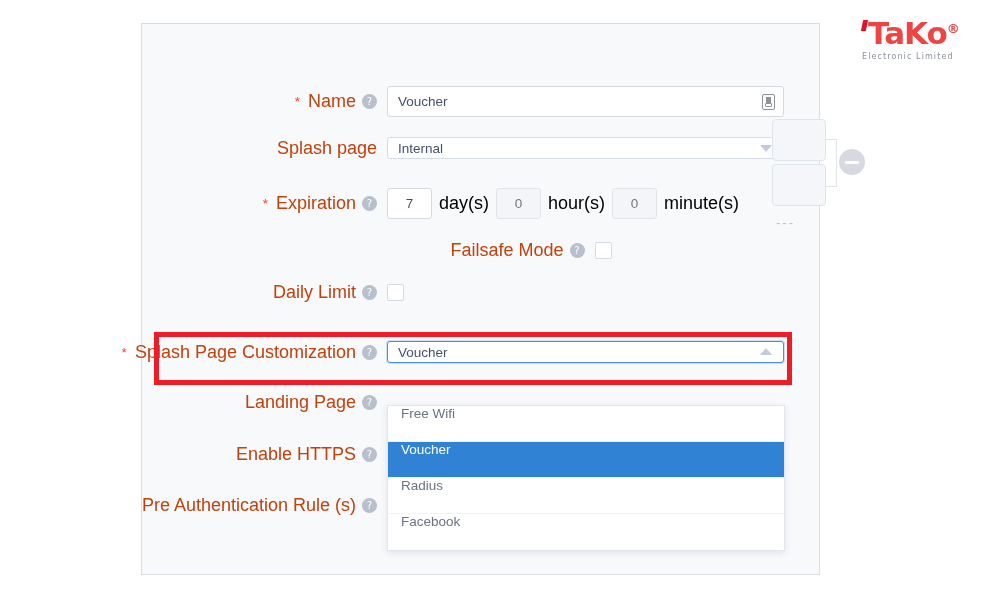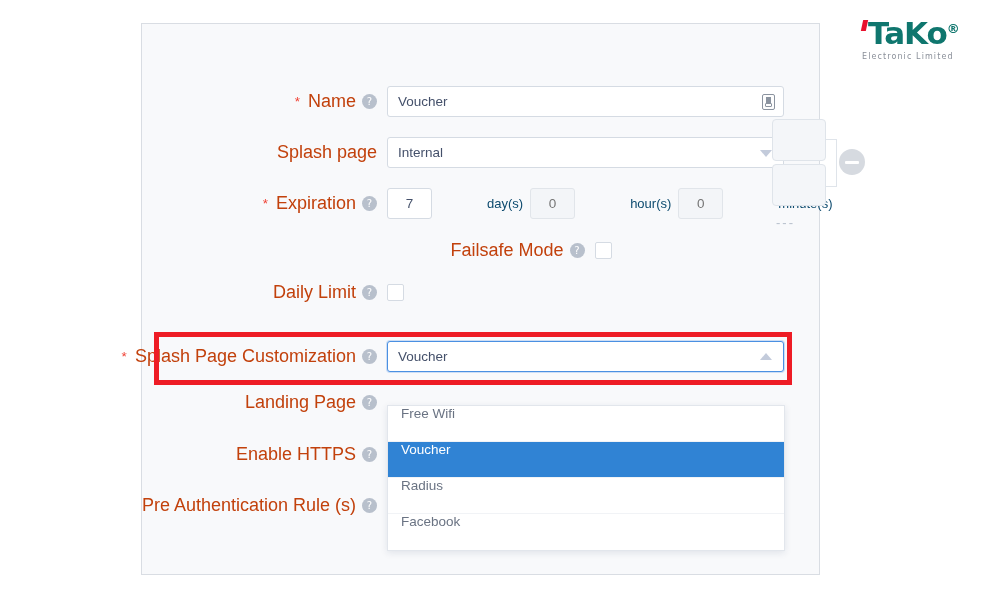--- a/index.html
+++ b/index.html
@@ -24,21 +24,21 @@
     text-align: left;
     user-select: none;
   }
   .brand-wordmark {
     display: block;
     font-family: "DejaVu Sans", sans-serif;
     font-weight: bold;
     font-size: 31px;
     line-height: 31px;
     letter-spacing: -1px;
-    color: #0f766e;
+    color: #ef4444;
     position: relative;
     white-space: nowrap;
   }
   .brand-tick {
     display: inline-block;
     width: 5px;
     height: 11px;
     background: #e8112d;
     transform: skewX(-12deg);
     margin-right: 1px;
@@ -151,23 +151,22 @@
     outline: none;
   }
   .text-input.wide { width: 397px; padding-right: 30px; }
   .text-input.num  { width: 45px; text-align: center; padding: 0 4px; }
   .text-input.num.disabled {
     background: #f3f5f8;
     color: #b6bdc8;
     border-color: #e1e5ea;
   }
   .unit {
-    font-size: 13px;
-    color: #0c4a6e;
-    margin-left: 48px;
+    font-size: 18px;
+    color: #000000;
   }
 
   .input-wrap { position: relative; display: inline-block; }
   .input-badge {
     position: absolute;
     right: 9px;
     top: 50%;
     transform: translateY(-50%);
     width: 13px;
     height: 16px;
@@ -190,21 +189,21 @@
     width: 7px; height: 4px;
     border: 1px solid #8b939f;
     border-radius: 1px;
     box-sizing: border-box;
   }
 
   
   .select {
     position: relative;
     width: 397px;
-    height: 31px;
+    height: 22px;
     box-sizing: border-box;
     border: 1px solid #d5dbe3;
     border-radius: 3px;
     background: #ffffff;
     display: flex;
     align-items: center;
     padding: 0 30px 0 10px;
     font-size: 13.5px;
     color: #44506a;
     cursor: pointer;

